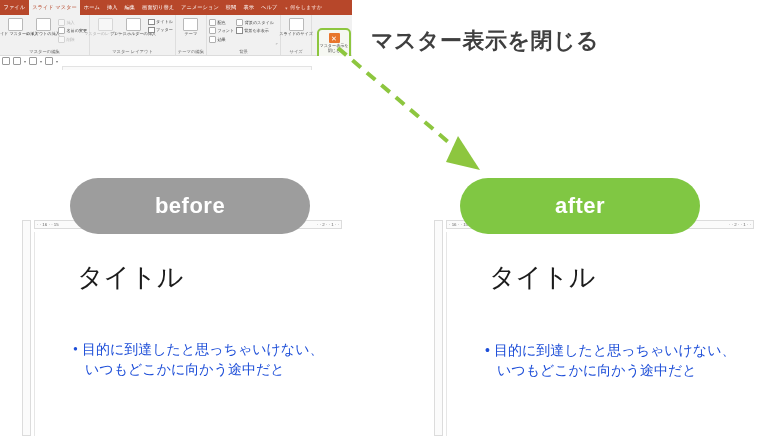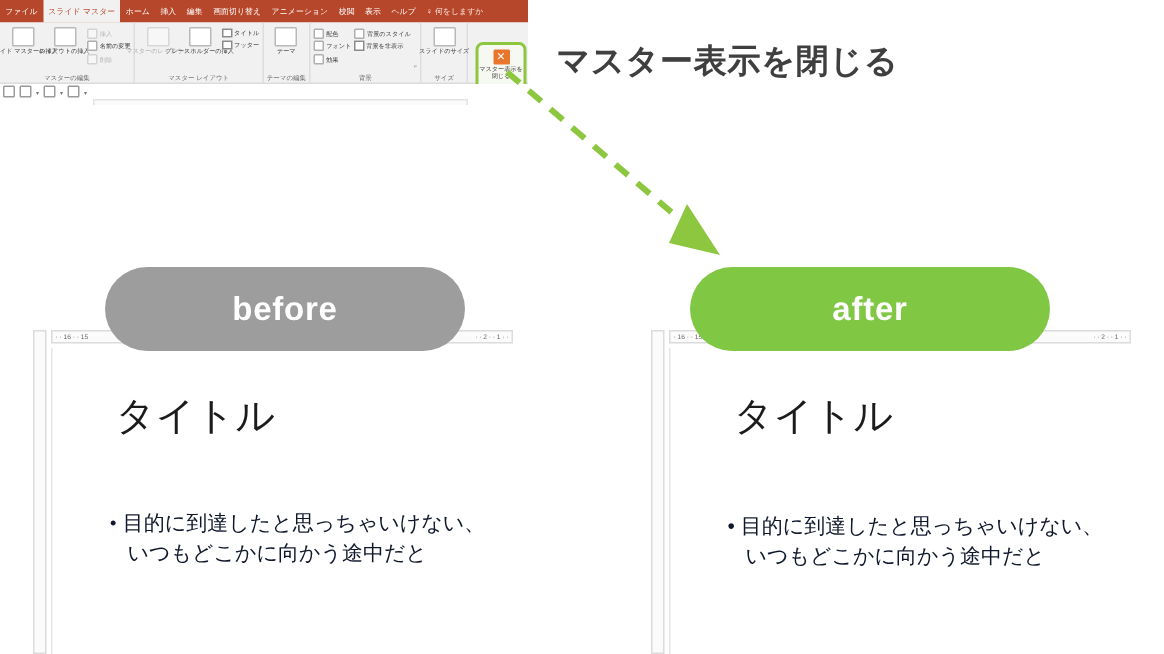--- a/index.html
+++ b/index.html
@@ -136,21 +136,21 @@
     background:#ffffff;border-left:1px solid #e6e6e6;
     overflow:hidden;
   }
   .slide-title{
     position:absolute;left:42px;top:28px;font-size:26px;color:#1b1b1b;
     white-space:nowrap;
   }
   .slide-title.serif{font-family:"Liberation Serif","DejaVu Serif",serif;}
   .slide-title.sans{font-family:"Liberation Sans","DejaVu Sans",sans-serif;}
   .slide-body{
-    position:absolute;left:38px;top:108px;font-size:14px;color:#0f172a;
+    position:absolute;left:38px;top:108px;font-size:14px;color:#1d4ed8;
     line-height:20px;white-space:nowrap;
   }
   .slide-body.serif{font-family:"Liberation Serif","DejaVu Serif",serif;}
   .slide-body.sans{font-family:"Liberation Sans","DejaVu Sans",sans-serif;}
   .slide-body .bullet{margin-right:4px;}
   .slide-body .l2{display:block;padding-left:12px;}
 
   
   .pill{
     position:absolute;border-radius:28px;

